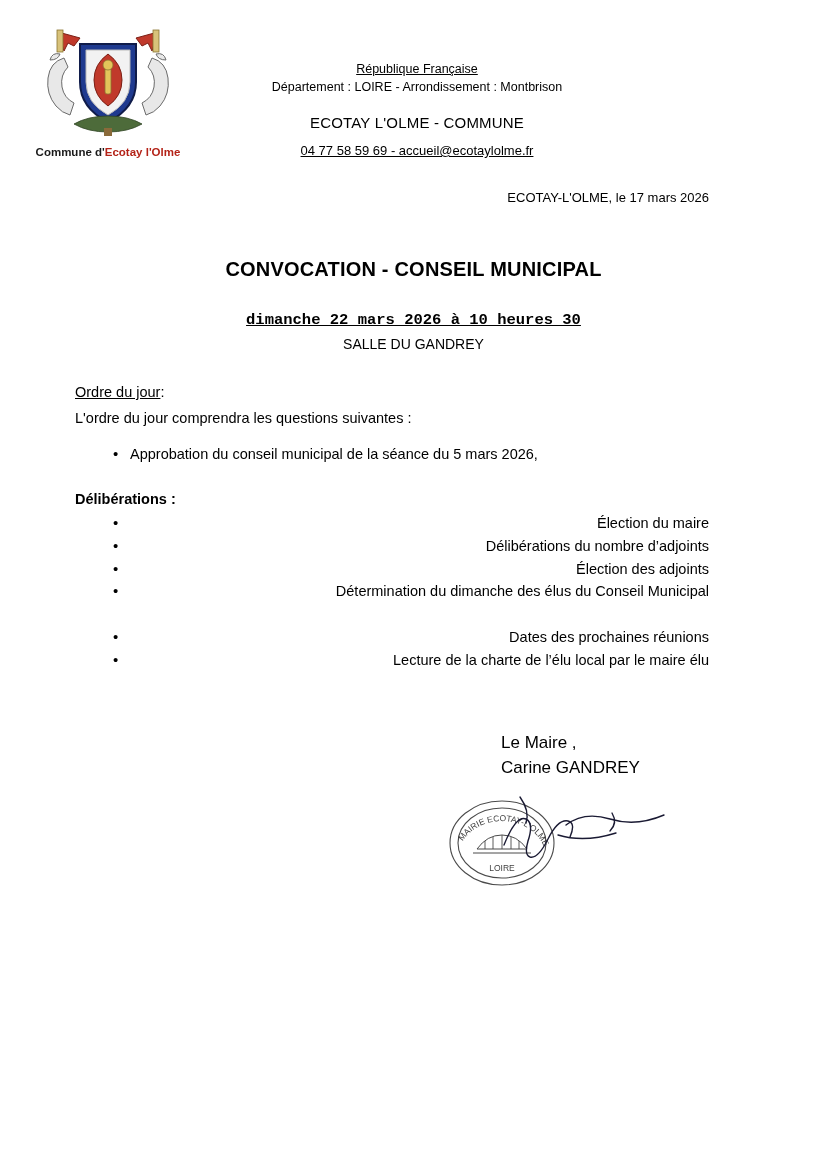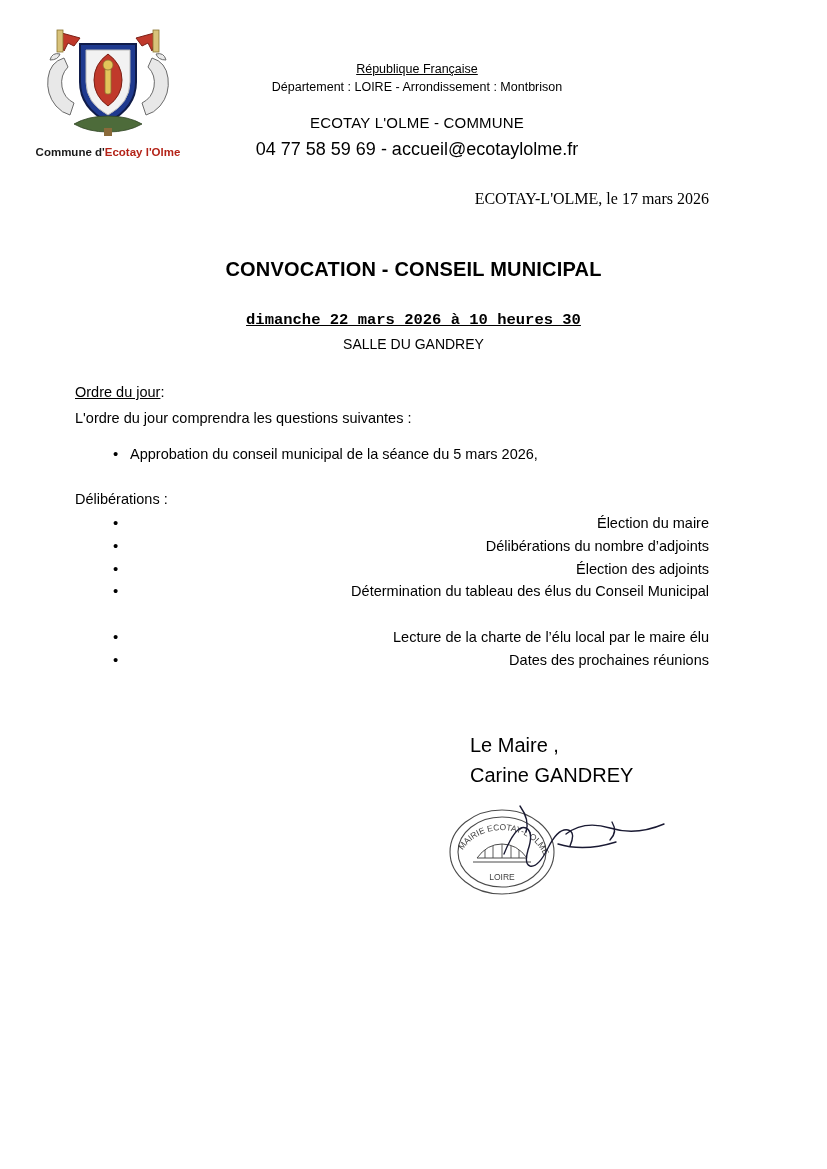--- a/index.html
+++ b/index.html
@@ -58,30 +58,30 @@
   }
   .admin-block .rf {
     text-decoration: underline;
   }
   .commune-name {
     margin-top: 16px;
     font-size: 15px;
     letter-spacing: .2px;
   }
   .contact {
-    font-size: 18px;
-    margin-top: 2px;
+    font-size: 13px;
+    margin-top: 8px;
+    text-decoration: underline;
   }
 
   .date-line {
     position: absolute;
     right: 118px;
     top: 190px;
-    font-size: 16px;
-    font-family: Liberation Serif, serif;
+    font-size: 13px;
   }
 
   
   .title {
     margin-top: 78px;
     text-align: center;
     font-size: 20px;
     font-weight: bold;
     letter-spacing: .2px;
   }
@@ -127,21 +127,21 @@
     content: "\2022";
     position: absolute;
     left: 38px;
     top: -1px;
     font-size: 15px;
   }
   .section {
     margin-top: 24px;
   }
   .section-head {
-    font-weight: normal;
+    font-weight: bold;
     font-size: 14.5px;
   }
   ul.sub {
     list-style: none;
     margin: 2px 0 0 0;
     padding: 0;
   }
   ul.sub li {
     position: relative;
     padding-left: 55px;
@@ -153,22 +153,23 @@
     position: absolute;
     left: 38px;
     top: -1px;
     font-size: 15px;
   }
 
   
   .sign {
     margin-top: 58px;
     padding-left: 470px;
-    font-size: 20px;
+    font-size: 17px;
     line-height: 1.5;
+    margin-left: 31px;
   }
   .stamp-area {
     position: relative;
     height: 130px;
     margin-top: 10px;
   }
   .stamp {
     position: absolute;
     left: 443px;
     top: 6px;
@@ -257,28 +258,28 @@
     <ul class="items">
       <li>Approbation du conseil municipal de la séance du 5 mars 2026,</li>
     </ul>
 
     <div class="section">
       <div class="section-head">Délibérations :</div>
       <ul class="sub">
         <li>Élection du maire</li>
         <li>Délibérations du nombre d’adjoints</li>
         <li>Élection des adjoints</li>
-        <li>Détermination du tableau des élus du Conseil Municipal</li>
+        <li>Détermination du dimanche des élus du Conseil Municipal</li>
       </ul>
     </div>
 
     <div class="section">
       <ul class="sub">
+        <li>Dates des prochaines réunions</li>
         <li>Lecture de la charte de l’élu local par le maire élu</li>
-        <li>Dates des prochaines réunions</li>
       </ul>
     </div>
   </div>
 
   <div class="sign">
     <div>Le Maire ,</div>
     <div>Carine GANDREY</div>
   </div>
 
   <div class="stamp-area">

